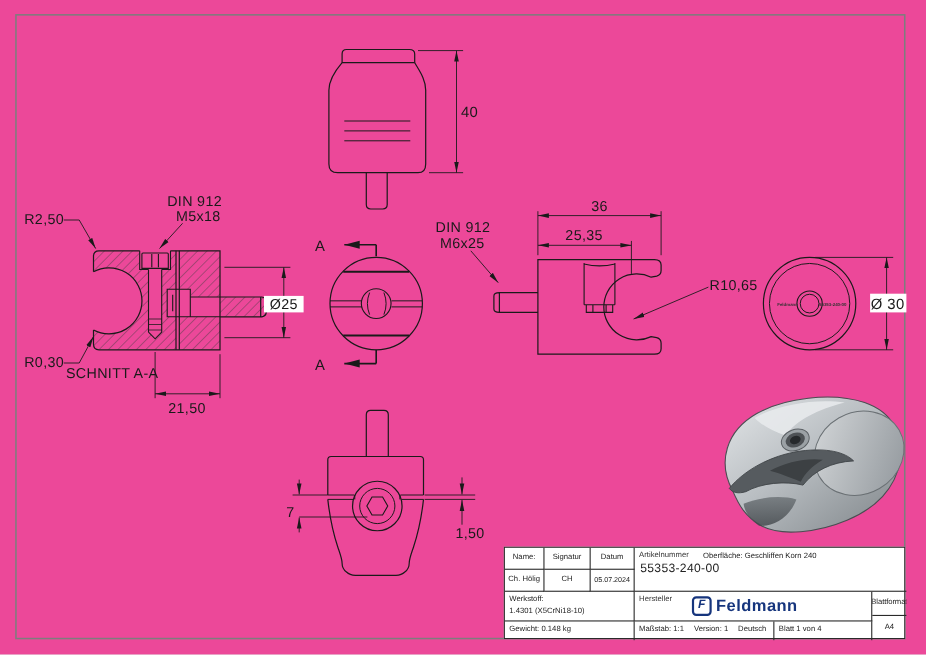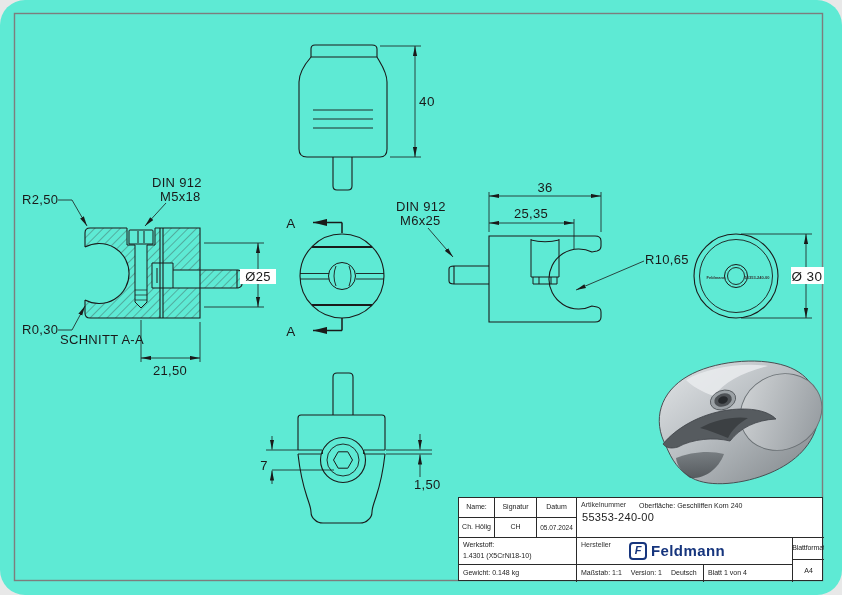--- a/index.html
+++ b/index.html
@@ -1,17 +1,17 @@
 <!DOCTYPE html>
 <html><head>
 <meta charset="utf-8">
 <style>
   html,body{margin:0;padding:0;background:#e8e8e8;}
-  .page{position:relative;width:842px;height:595px;background:#5eead4;overflow:hidden;
-        font-family:"Liberation Sans",sans-serif;border-radius:25px;}
+  .page{position:relative;width:842px;height:595px;background:#ec4899;overflow:hidden;
+        font-family:"Liberation Sans",sans-serif;}
   .page svg{position:absolute;left:0;top:0;}
   svg text{font-family:"Liberation Sans",sans-serif;fill:#1a1a1a;}
   .dimtxt{font-size:13px;letter-spacing:.3px;}
   .dimtxt-lg{font-size:13.5px;letter-spacing:.4px;}
   .engrave{font-size:4px;font-weight:bold;fill:#333;}
   
   .tb{position:absolute;left:458px;top:497px;width:365px;height:84px;
       border:1.3px solid #2a2a2a;box-sizing:border-box;background:#fff;color:#222;}
   .tb .c{position:absolute;box-sizing:border-box;border-right:1px solid #2a2a2a;
          border-bottom:1px solid #2a2a2a;font-size:7px;line-height:1.2;overflow:hidden;}

